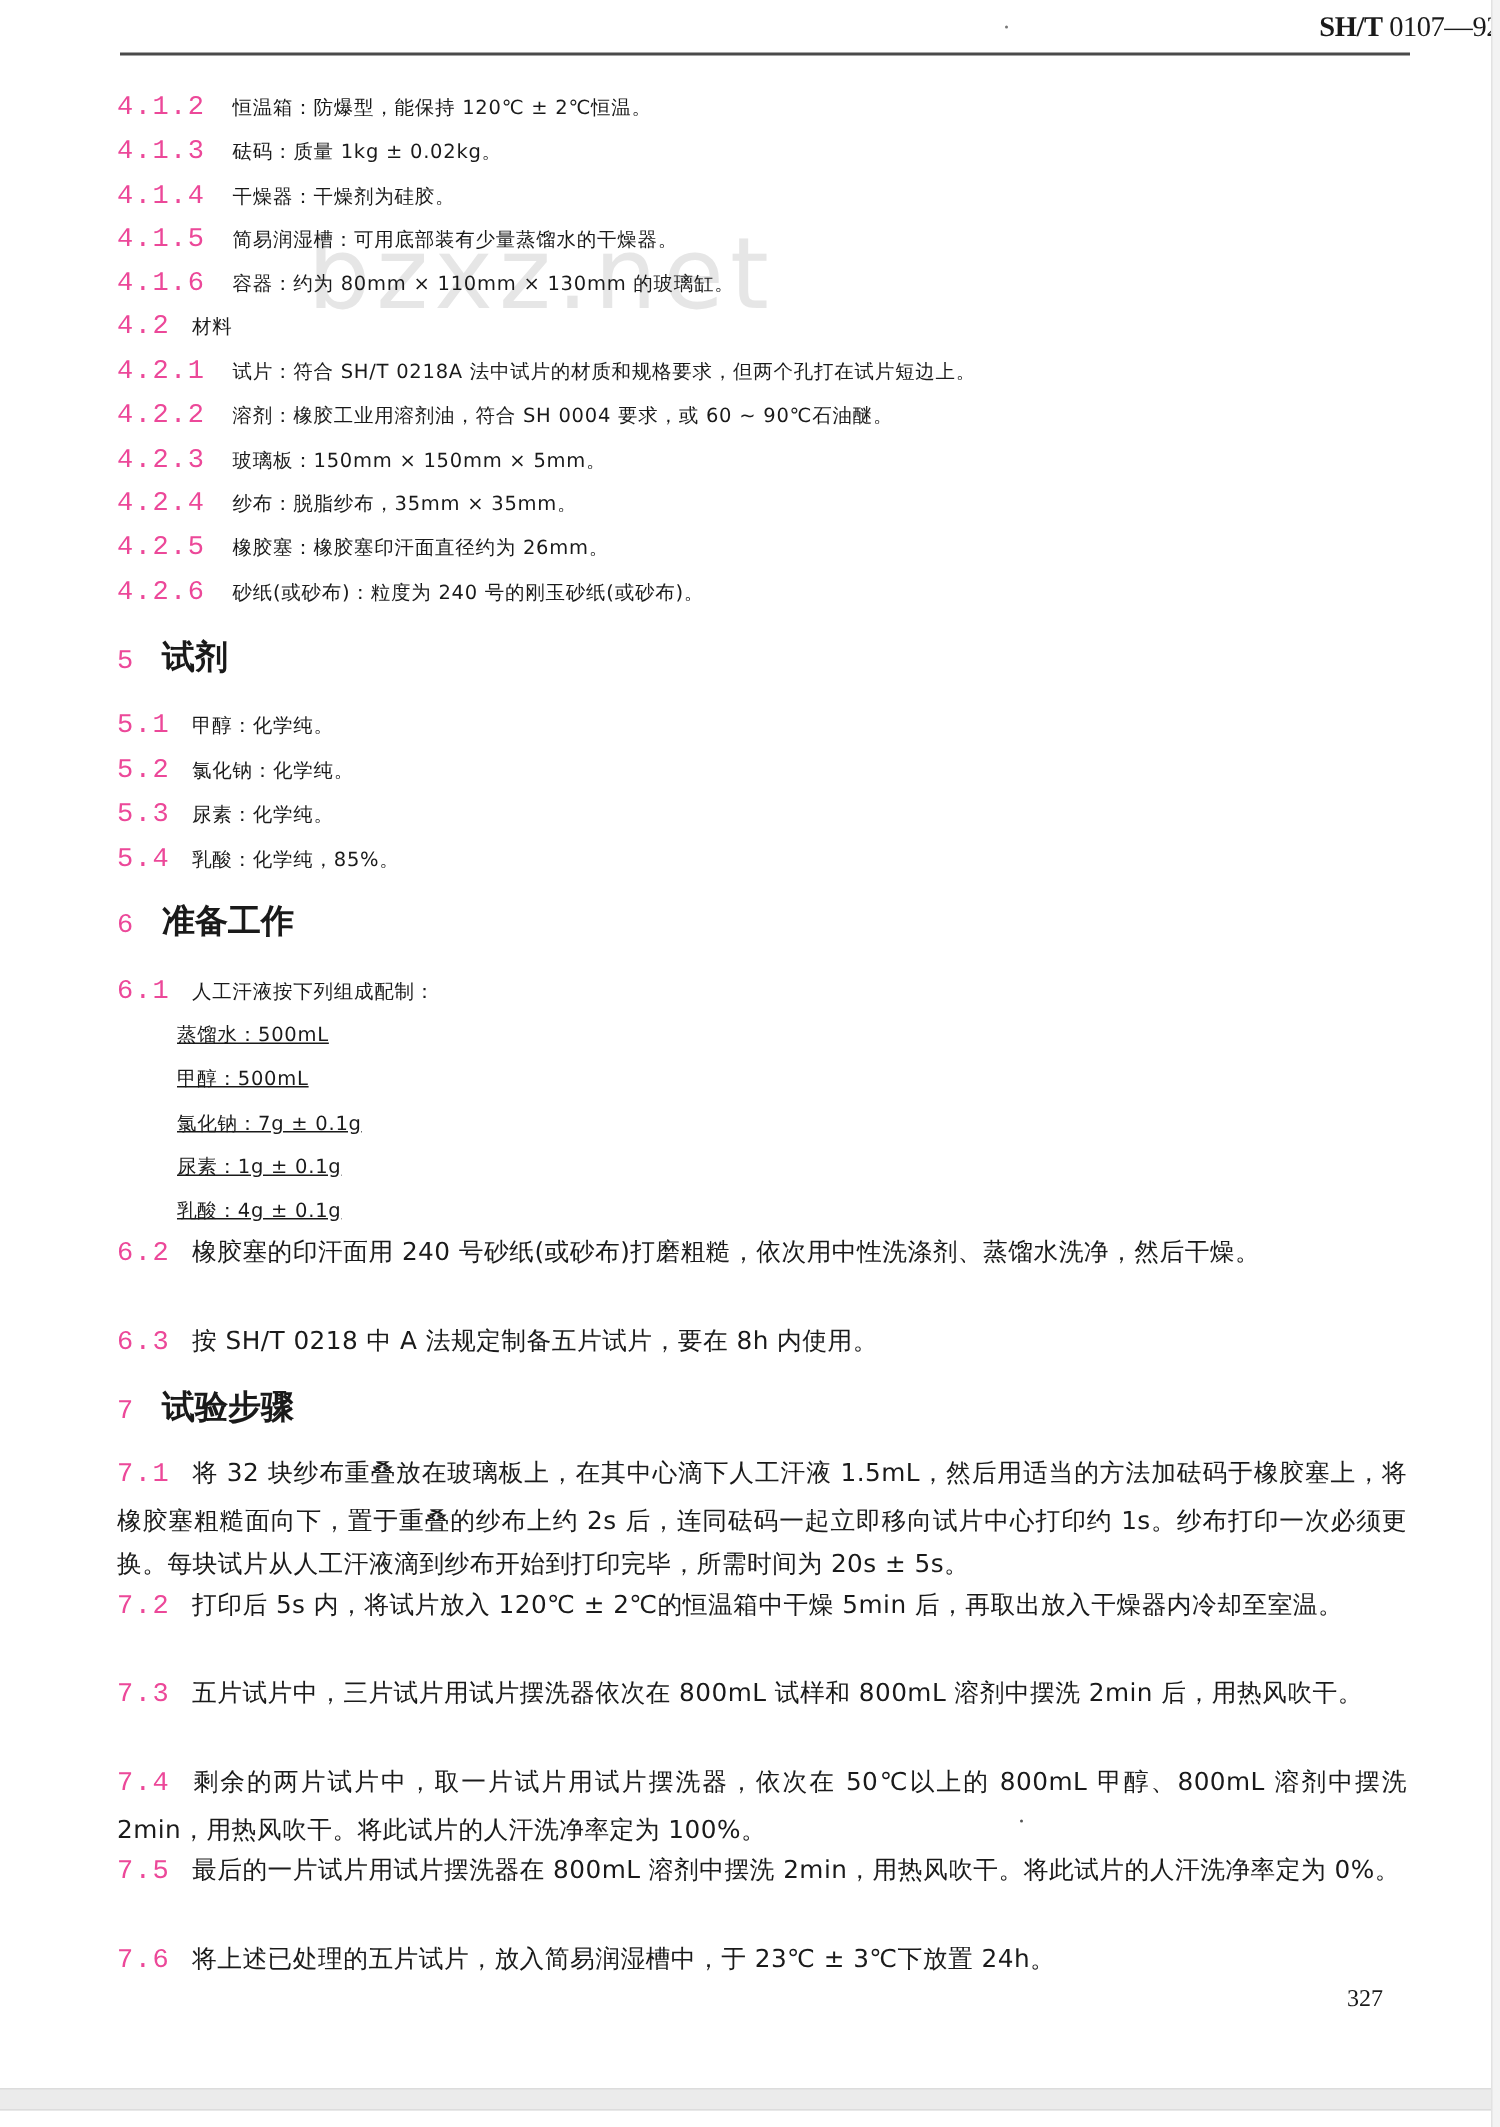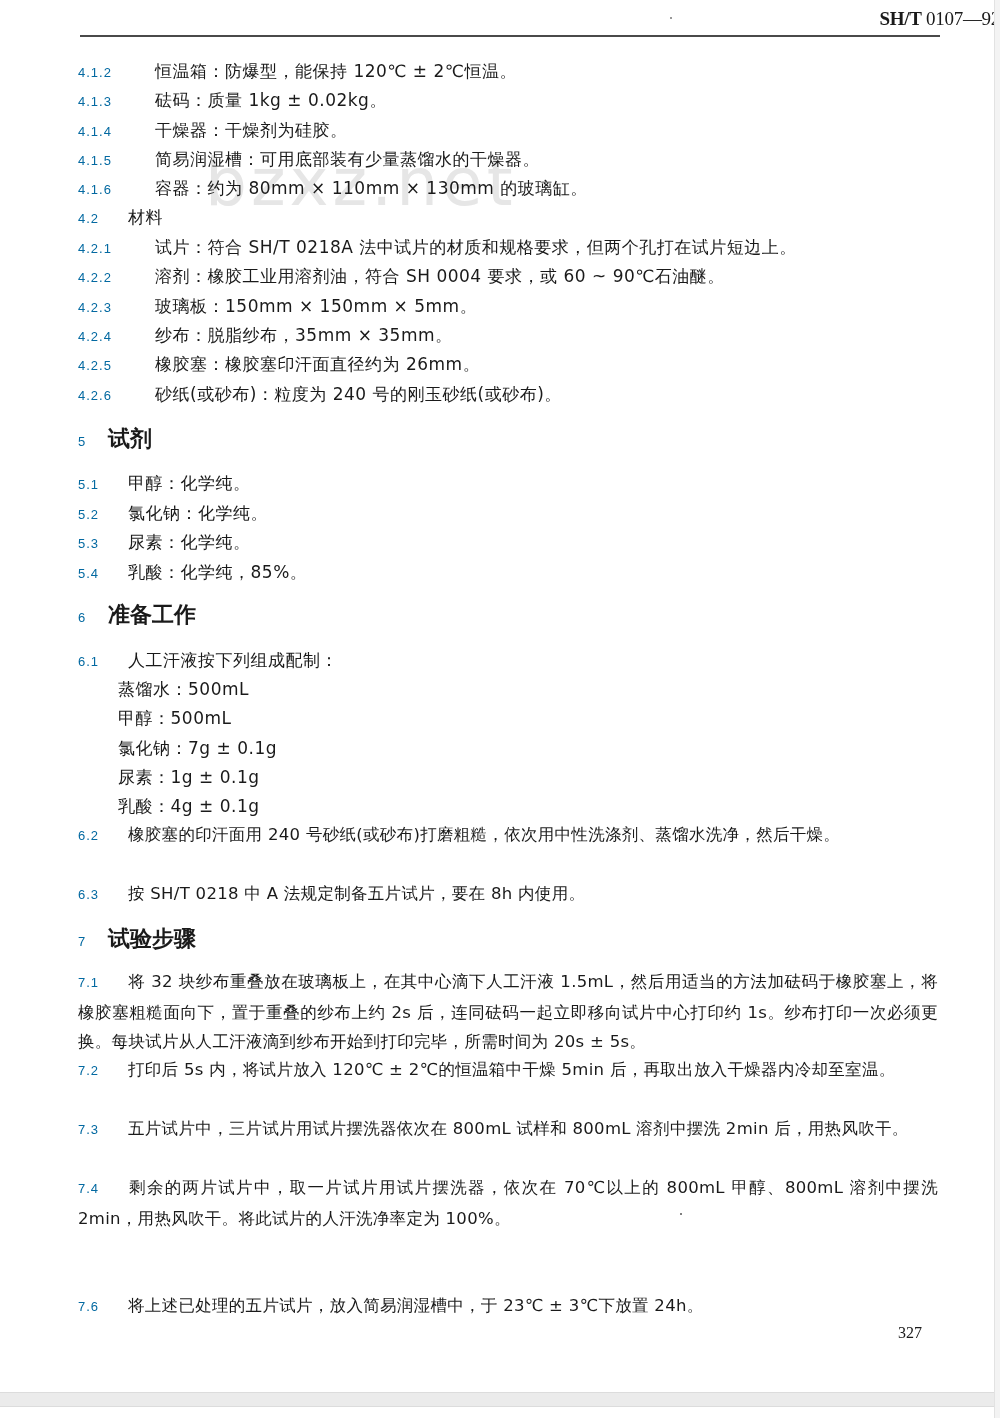--- a/index.html
+++ b/index.html
@@ -14,27 +14,27 @@
   .header-title { position: absolute; left: 0; width: 1000px; top: 8px; text-align: right;
     font-family: "Liberation Serif", serif; font-size: 19px; letter-spacing: -0.3px; }
   .header-title b { font-weight: bold; }
   .header-rule { position: absolute; left: 80px; top: 35px; width: 860px; height: 2px; background: #4a4a4a; }
   .stray-dot { position: absolute; left: 670px; top: 17px; width: 2px; height: 2px; background: #777; border-radius: 1px; }
 
   .watermark { position: absolute; left: 205px; top: 150px; font-family: "DejaVu Sans", sans-serif;
     font-weight: normal; font-size: 66px; color: #e6e6e6; letter-spacing: 4px; z-index: 0; line-height: 1; }
 
   .line { position: absolute; left: 78px; font-size: 17px; line-height: 20px; white-space: nowrap; z-index: 1; }
-  .num { display: inline-block; font-family: Liberation Sans, sans-serif; font-size: 13px; letter-spacing: 1px; color: #0369a1; }
+  .num { display: inline-block; font-family: Liberation Mono, monospace; font-size: 18px; letter-spacing: 1px; color: #ec4899; }
   .n3 { width: 77px; }
   .n2 { width: 50px; }
   .n1 { width: 30px; }
-  .txt { font-family: "DejaVu Sans", sans-serif; font-size: 17px; letter-spacing: 0.5px; }
+  .txt { font-family: "DejaVu Sans", sans-serif; font-size: 13px; letter-spacing: 0.5px; }
   .h { font-family: "DejaVu Sans", sans-serif; font-weight: bold; font-size: 22px; }
-  .indent { left: 118px; }
+  .indent { left: 118px; text-decoration: underline; }
   .para { position: absolute; left: 78px; width: 860px; font-family: "DejaVu Sans", sans-serif;
     font-size: 16.5px; line-height: 29.5px; z-index: 1; text-align: justify; letter-spacing: 0.3px; }
   .para .num { width: 50px; }
   .page-number { position: absolute; left: 898px; top: 1324px; font-family: "Liberation Serif", serif; font-size: 16px; }
   .speck { position: absolute; width: 2px; height: 2px; background: #555; border-radius: 1px; }
 </style>
 </head>
 <body>
 
 <div class="page">
@@ -74,21 +74,22 @@
   <div class="line indent" style="top:796px"><span class="txt">乳酸：4g ± 0.1g</span></div>
 
   <div class="para" style="top:820px"><span class="num">6.2</span><span>橡胶塞的印汗面用 240 号砂纸(或砂布)打磨粗糙，依次用中性洗涤剂、蒸馏水洗净，然后干燥。</span></div>
   <div class="para" style="top:879px"><span class="num">6.3</span><span>按 SH/T 0218 中 A 法规定制备五片试片，要在 8h 内使用。</span></div>
 
   <div class="line" style="top:929px"><span class="num n1">7</span><span class="h">试验步骤</span></div>
 
   <div class="para" style="top:967px"><span class="num">7.1</span><span>将 32 块纱布重叠放在玻璃板上，在其中心滴下人工汗液 1.5mL，然后用适当的方法加砝码于橡胶塞上，将橡胶塞粗糙面向下，置于重叠的纱布上约 2s 后，连同砝码一起立即移向试片中心打印约 1s。纱布打印一次必须更换。每块试片从人工汗液滴到纱布开始到打印完毕，所需时间为 20s ± 5s。</span></div>
   <div class="para" style="top:1055px"><span class="num">7.2</span><span>打印后 5s 内，将试片放入 120℃ ± 2℃的恒温箱中干燥 5min 后，再取出放入干燥器内冷却至室温。</span></div>
   <div class="para" style="top:1114px"><span class="num">7.3</span><span>五片试片中，三片试片用试片摆洗器依次在 800mL 试样和 800mL 溶剂中摆洗 2min 后，用热风吹干。</span></div>
-  <div class="para" style="top:1173px"><span class="num">7.4</span><span>剩余的两片试片中，取一片试片用试片摆洗器，依次在 70℃以上的 800mL 甲醇、800mL 溶剂中摆洗 2min，用热风吹干。将此试片的人汗洗净率定为 100%。</span></div>
+  <div class="para" style="top:1173px"><span class="num">7.4</span><span>剩余的两片试片中，取一片试片用试片摆洗器，依次在 50℃以上的 800mL 甲醇、800mL 溶剂中摆洗 2min，用热风吹干。将此试片的人汗洗净率定为 100%。</span></div>
+  <div class="para" style="top:1232px"><span class="num">7.5</span><span>最后的一片试片用试片摆洗器在 800mL 溶剂中摆洗 2min，用热风吹干。将此试片的人汗洗净率定为 0%。</span></div>
   <div class="para" style="top:1291px"><span class="num">7.6</span><span>将上述已处理的五片试片，放入简易润湿槽中，于 23℃ ± 3℃下放置 24h。</span></div>
 
   <div class="speck" style="left:680px; top:1213px"></div>
 
   <div class="page-number">327</div>
 </div>
 
 <div class="bottom-strip"></div>
 <div class="right-edge"></div>
 

